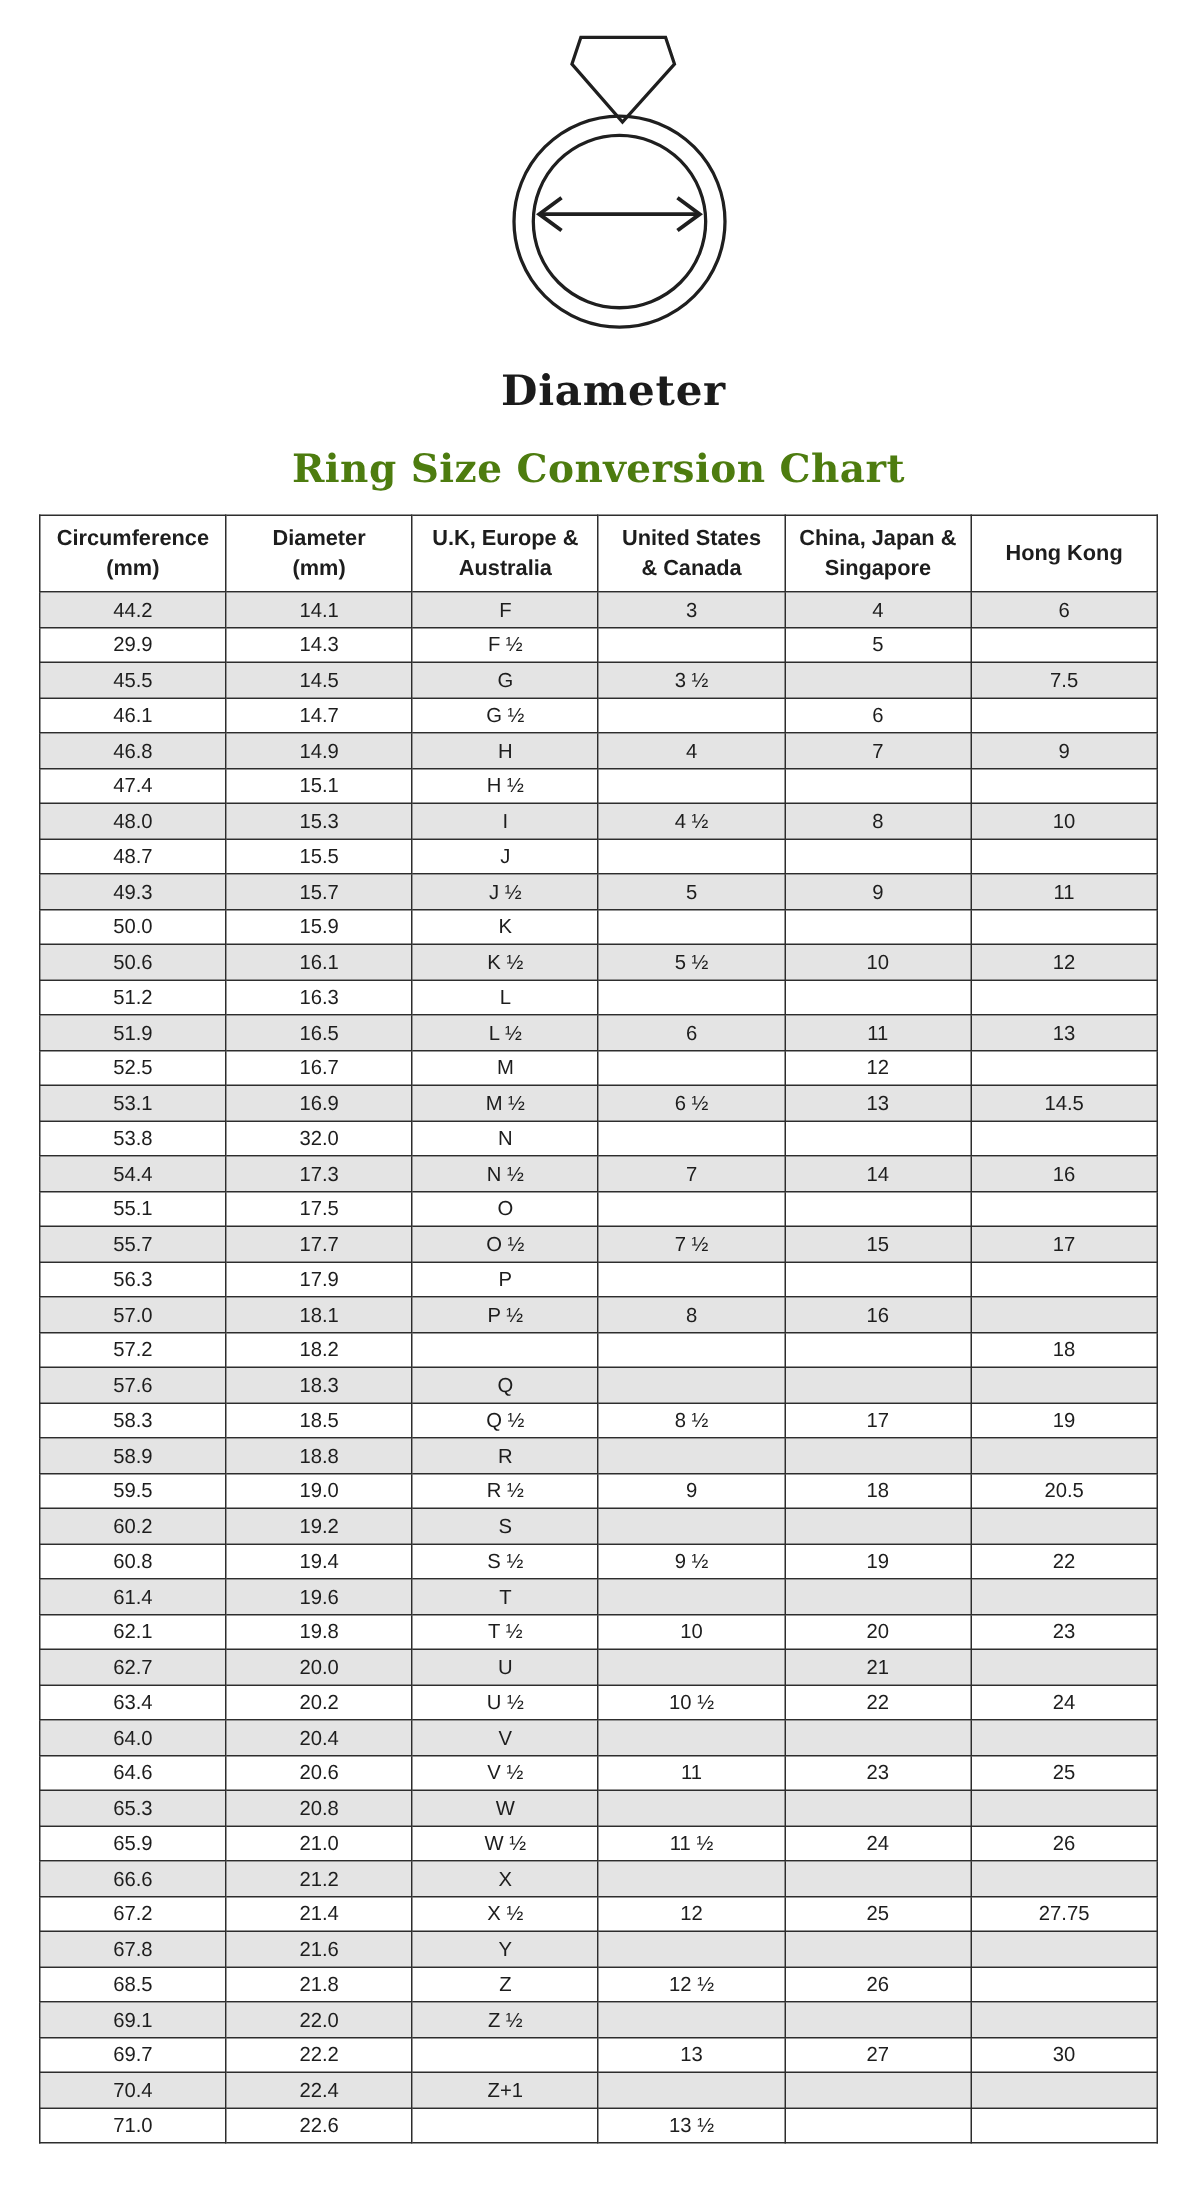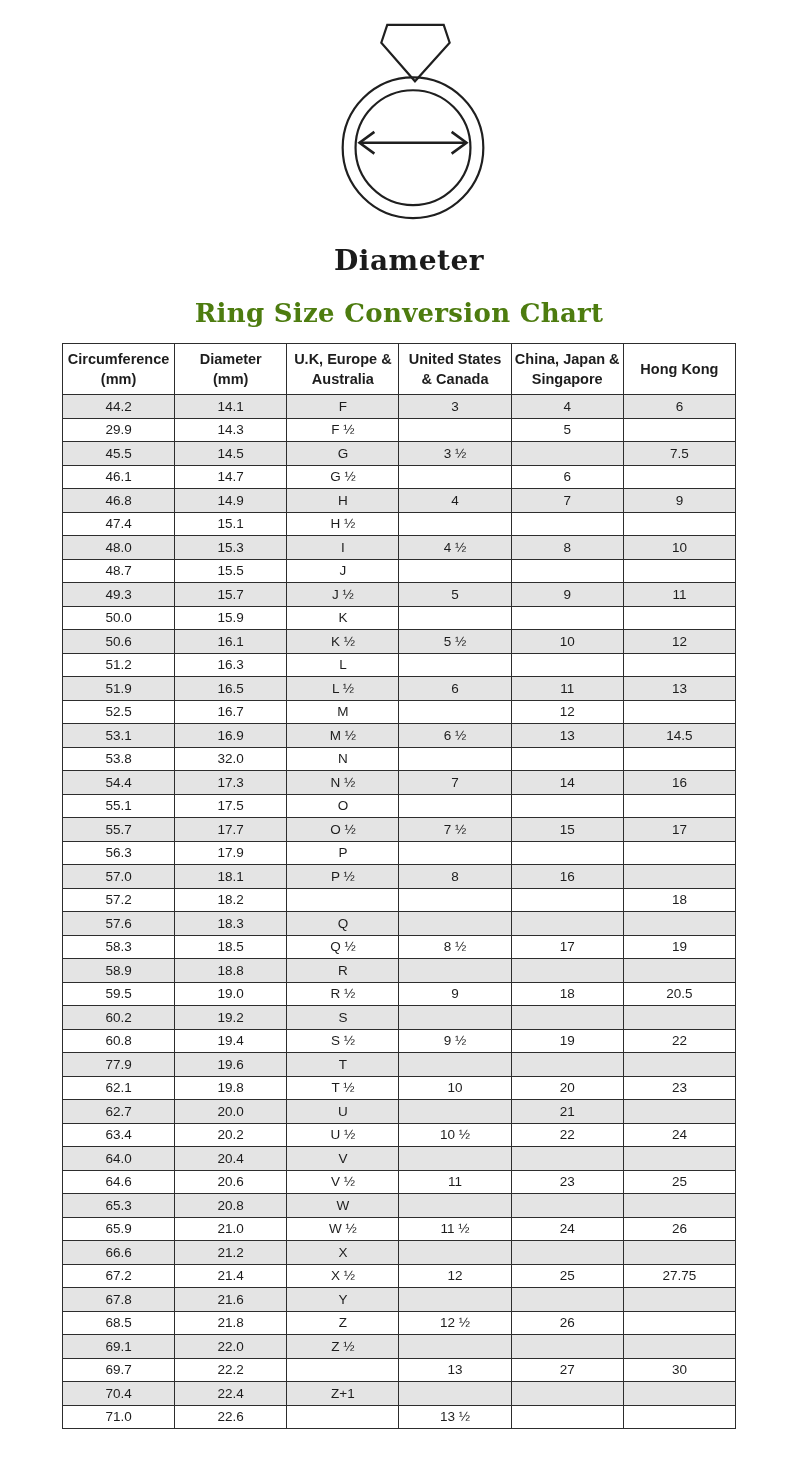--- a/index.html
+++ b/index.html
@@ -19,21 +19,21 @@
     font-family:"DejaVu Serif","Liberation Serif",serif;
     font-weight:bold;font-size:28px;letter-spacing:0.5px;color:#1b1b1b;
   }
   .chart-title{
     margin:21px 0 15px 0;text-align:center;
     font-family:"DejaVu Serif","Liberation Serif",serif;
     font-weight:bold;font-size:26px;letter-spacing:0.3px;color:#4d7c0f;
   }
   table.conversion{
     border-collapse:collapse;table-layout:fixed;
-    width:674px;margin:0 auto;
+    width:746px;margin:0 auto;
   }
   table.conversion th,
   table.conversion td{
     border:1.5px solid #2d2d2d;
     text-align:center;vertical-align:middle;
     overflow:hidden;white-space:nowrap;
   }
   table.conversion th{
     font-weight:bold;font-size:14.5px;line-height:20px;
     height:46px;padding:2px 0;background:#ffffff;
@@ -320,21 +320,21 @@
         </tr>
         <tr>
           <td>60.8</td>
           <td>19.4</td>
           <td>S ½</td>
           <td>9 ½</td>
           <td>19</td>
           <td>22</td>
         </tr>
         <tr class="stripe">
-          <td>77.9</td>
+          <td>61.4</td>
           <td>19.6</td>
           <td>T</td>
           <td></td>
           <td></td>
           <td></td>
         </tr>
         <tr>
           <td>62.1</td>
           <td>19.8</td>
           <td>T ½</td>

